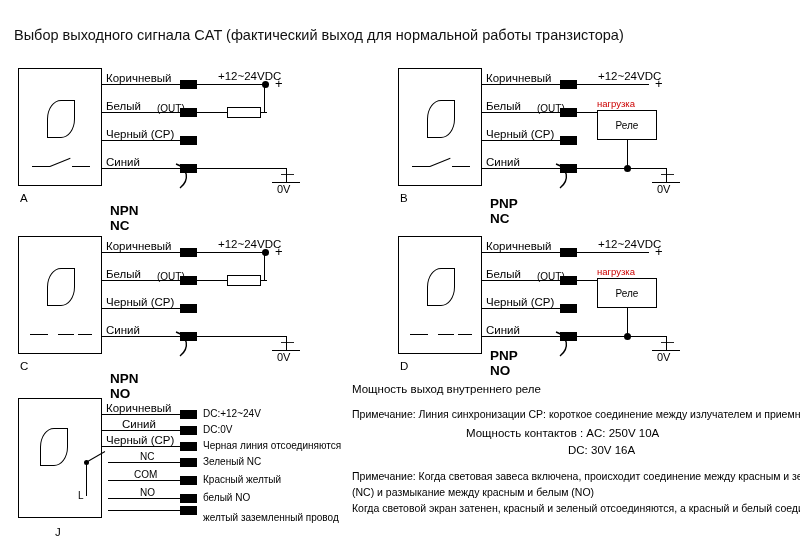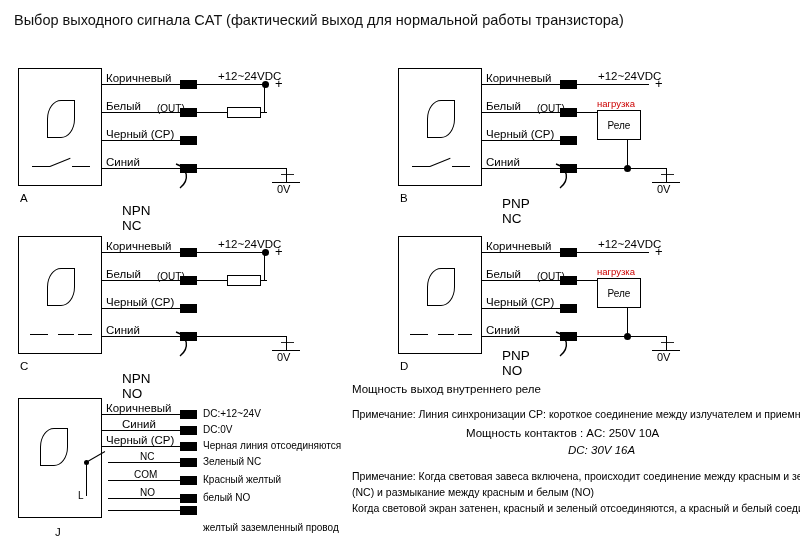--- a/index.html
+++ b/index.html
@@ -5,21 +5,21 @@
   html,body{margin:0;padding:0;}
   body{
     width:800px;height:546px;
     background:#ffffff;
     font-family:"Liberation Sans", sans-serif;
     color:#000;
     position:relative;
     overflow:hidden;
   }
   .title{
-    position:absolute;left:14px;top:12px;
+    position:absolute;left:14px;top:27px;
     font-size:14.5px;color:#111;white-space:nowrap;text-align:right;
   }
   .diagram{position:absolute;}
   
   .sensor-box{
     position:absolute;
     border:1.6px solid #000;
     background:#fff;
     box-sizing:border-box;
   }
@@ -42,31 +42,31 @@
   }
   .lbl{
     position:absolute;
     font-size:11.5px;
     white-space:nowrap;
     color:#000;
   }
   .lbl-sm{font-size:10px;}
   .lbl-red{color:#cc0000;font-size:9.5px;}
   .letter{position:absolute;font-size:11.5px;}
-  .mode{position:absolute;font-size:13.5px;font-weight:normal;margin-left:12px;}
+  .mode{position:absolute;font-size:13.5px;font-weight:bold;}
   .resistor{
     position:absolute;
     width:34px;height:11px;
     border:1.4px solid #000;
     background:#fff;
     box-sizing:border-box;
   }
   .relay{
     position:absolute;
-    width:44px;height:30px;
+    width:60px;height:30px;
     border:1.4px solid #000;
     background:#fff;
     box-sizing:border-box;
     font-size:10px;
     text-align:center;
     line-height:30px;
   }
   .dot{
     position:absolute;
     width:7px;height:7px;border-radius:50%;background:#000;
@@ -304,24 +304,24 @@
   <div class="term" style="left:180px;top:146px;"></div>
   <div class="term" style="left:180px;top:164px;"></div>
   <div class="term" style="left:180px;top:176px;"></div>
 
   <div class="lbl lbl-sm" style="left:203px;top:78px;">DC:+12~24V</div>
   <div class="lbl lbl-sm" style="left:203px;top:94px;">DC:0V</div>
   <div class="lbl lbl-sm" style="left:203px;top:110px;">Черная линия отсоединяются</div>
   <div class="lbl lbl-sm" style="left:203px;top:126px;">Зеленый NC</div>
   <div class="lbl lbl-sm" style="left:203px;top:144px;">Красный желтый</div>
   <div class="lbl lbl-sm" style="left:203px;top:162px;">белый NO</div>
-  <div class="lbl lbl-sm" style="left:203px;top:192px;">желтый заземленный провод</div>
+  <div class="lbl lbl-sm" style="left:203px;top:182px;">желтый заземленный провод</div>
 
   <div class="letter" style="left:55px;top:196px;">J</div>
 </div>
 
 <div class="note note-b" style="left:352px;top:383px;">Мощность выход внутреннего реле</div>
 <div class="note" style="left:352px;top:408px;">Примечание: Линия синхронизации CP: короткое соединение между излучателем и приемником</div>
 <div class="note note-b" style="left:466px;top:427px;">Мощность контактов : AC: 250V  10A</div>
-<div class="note note-b" style="left:568px;top:444px;font-style:italic;">DC: 30V   16A</div>
+<div class="note note-b" style="left:568px;top:444px;">DC: 30V   16A</div>
 <div class="note" style="left:352px;top:470px;">Примечание: Когда световая завеса включена, происходит соединение между красным и зеленым</div>
 <div class="note" style="left:352px;top:486px;">(NC) и размыкание между красным и белым (NO)</div>
 <div class="note" style="left:352px;top:502px;">Когда световой экран затенен, красный и зеленый отсоединяются, а красный и белый соединяются.</div>
 
 </body></html>

